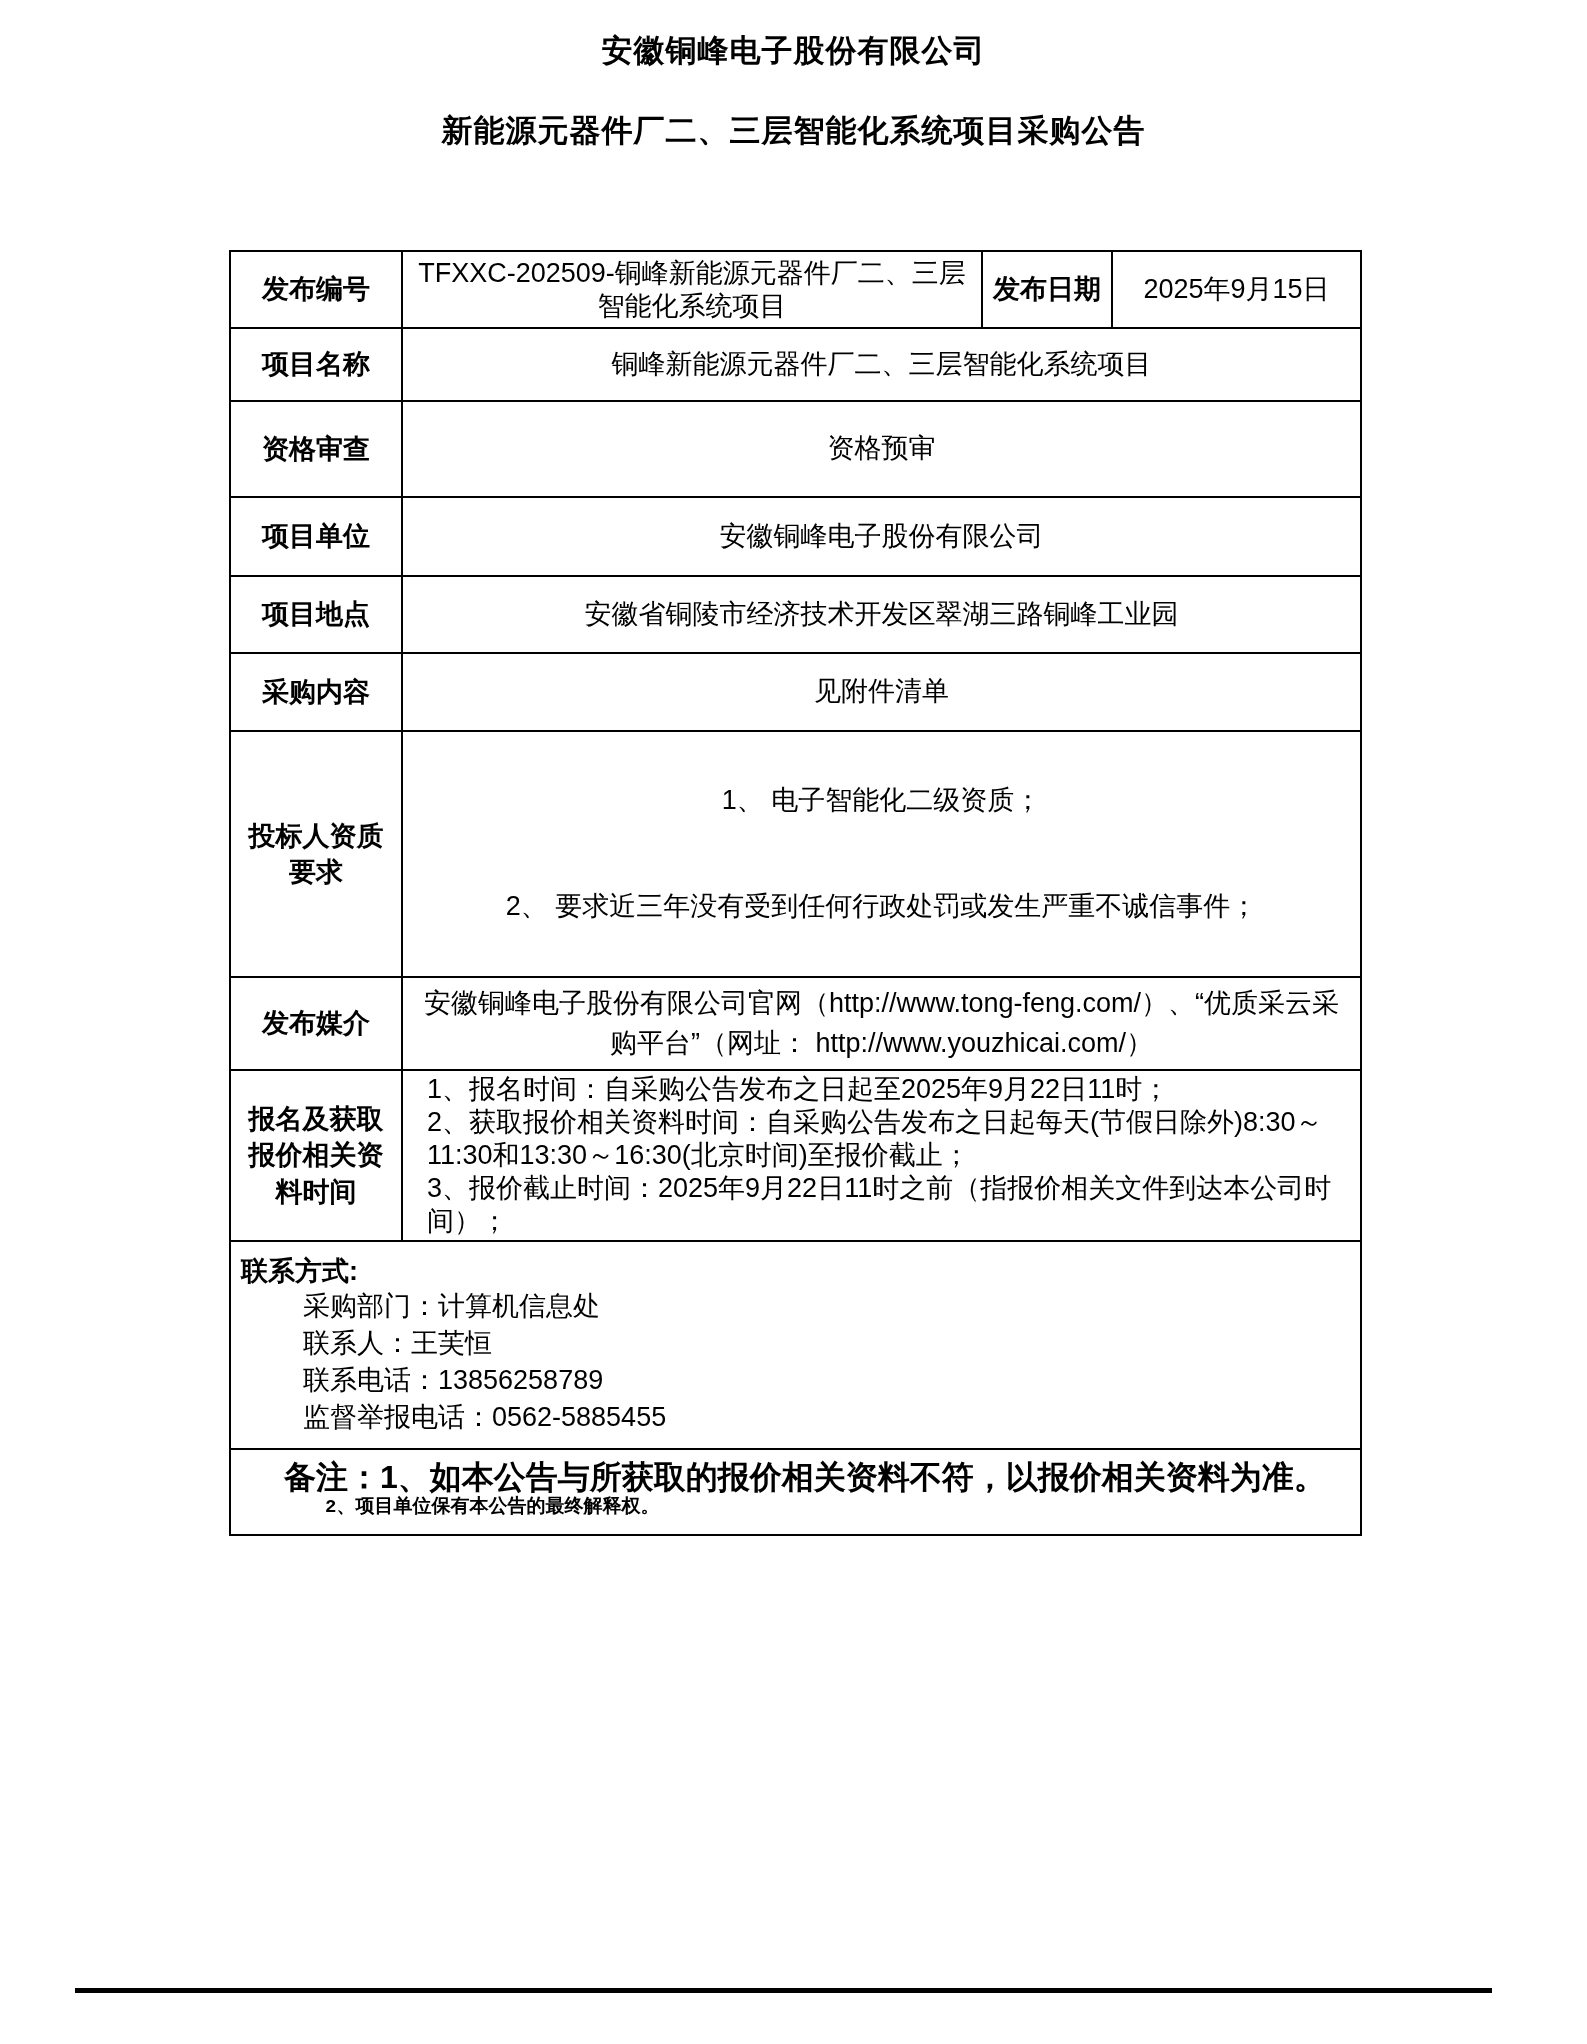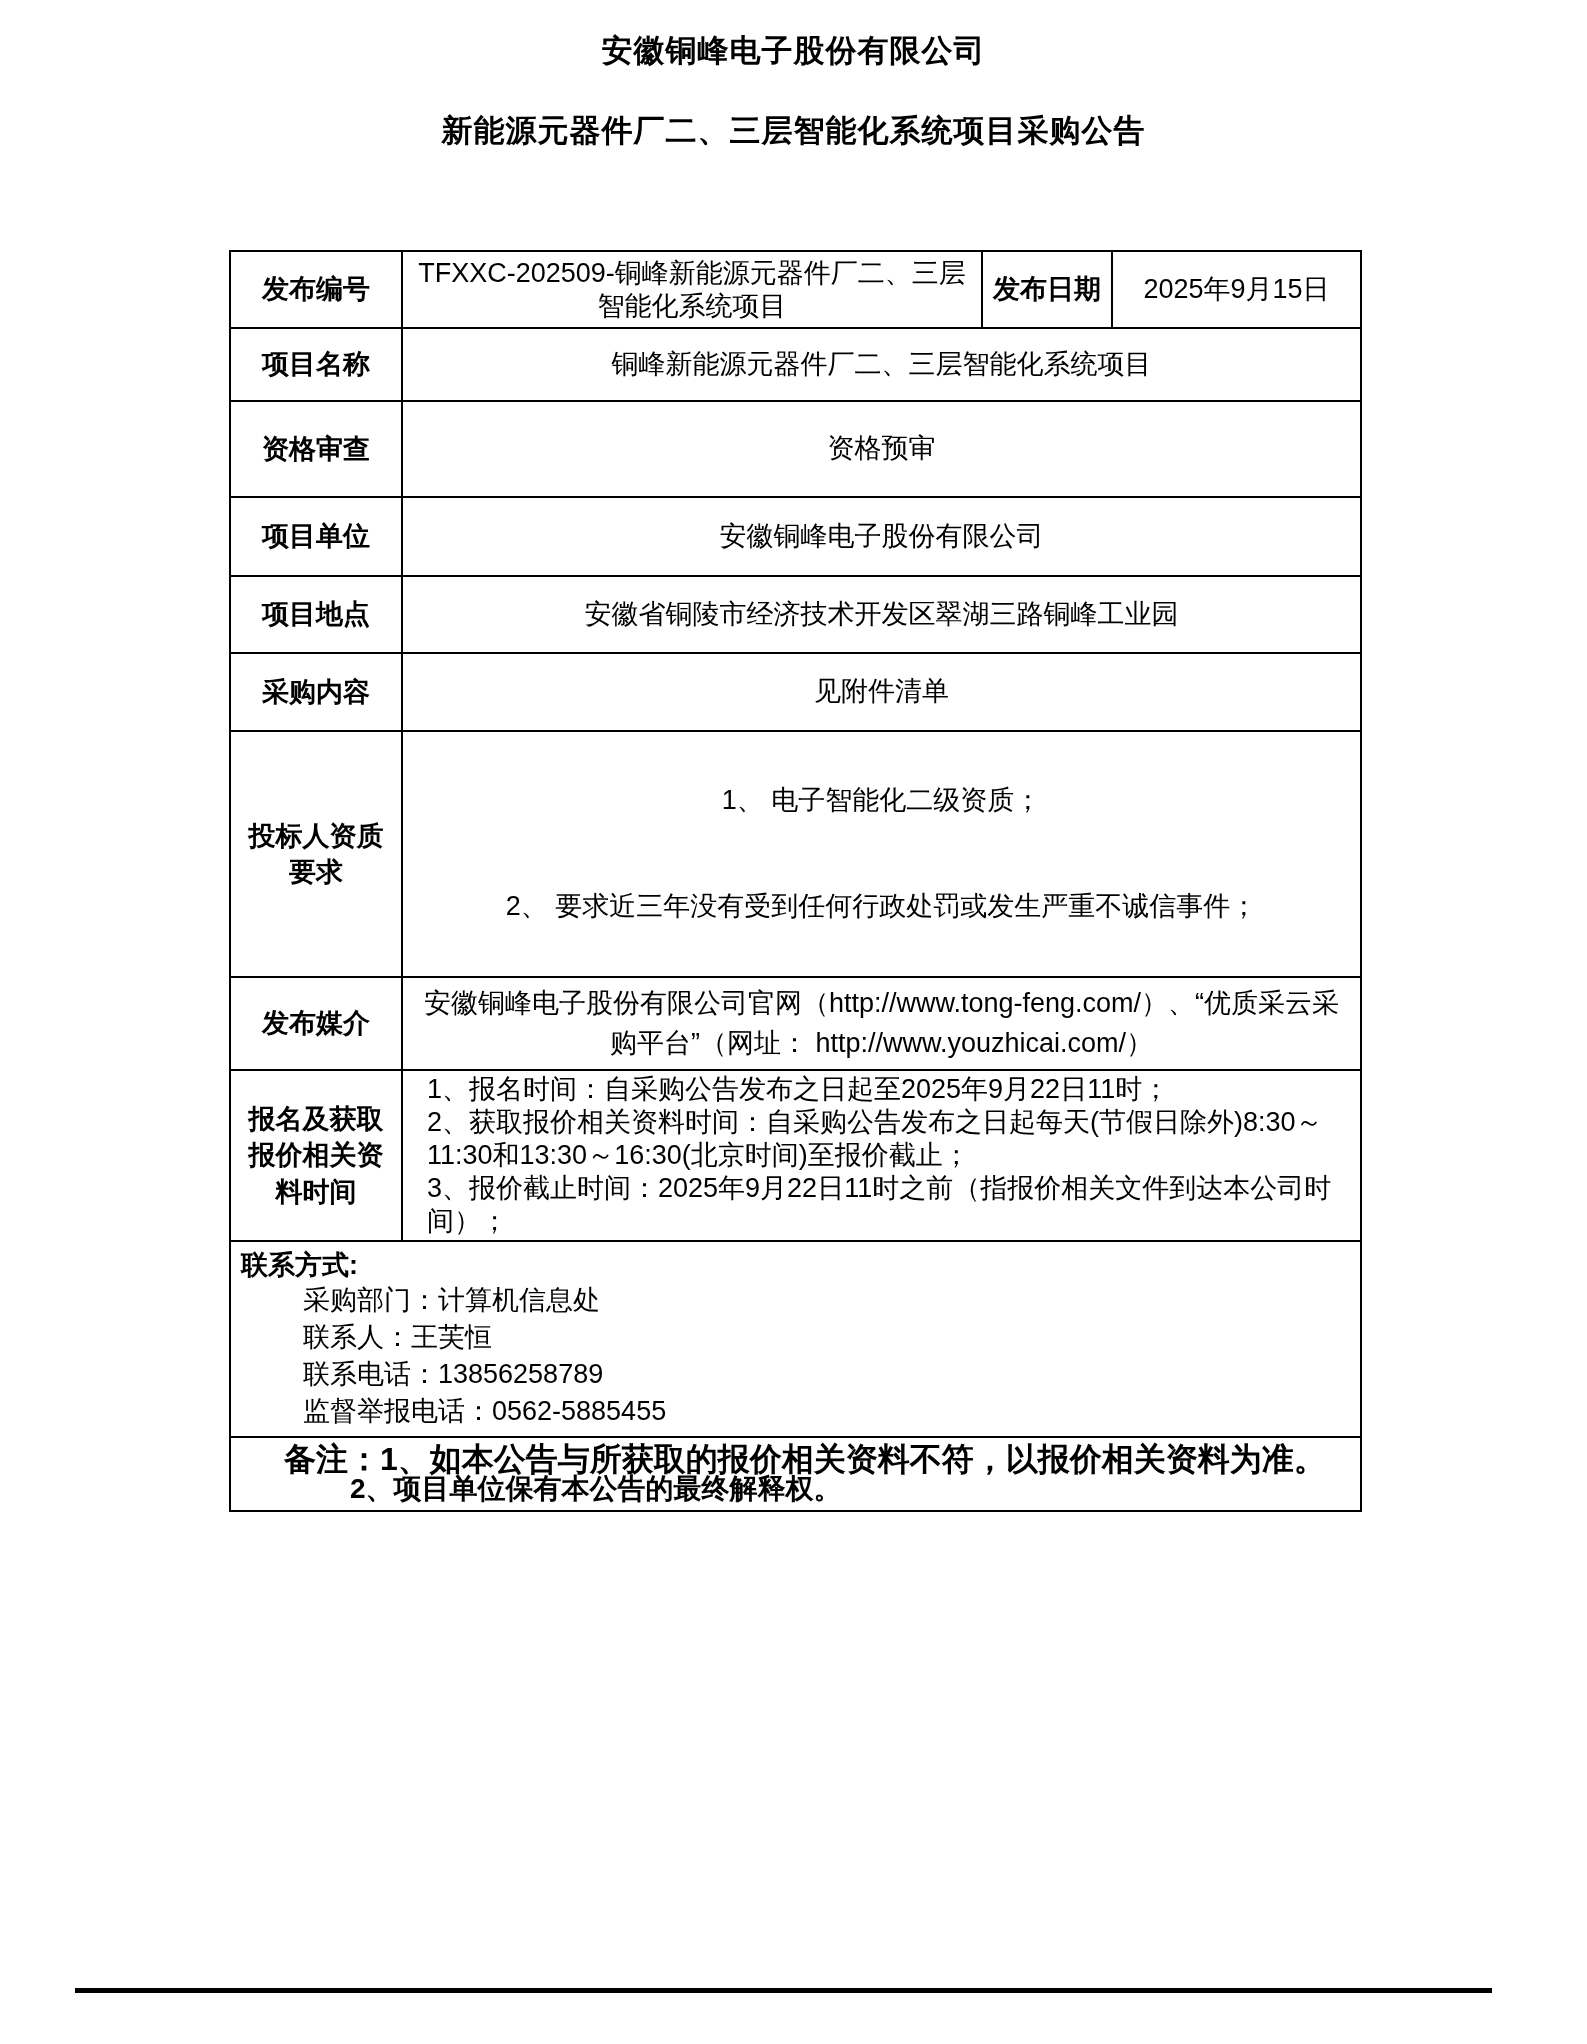--- a/index.html
+++ b/index.html
@@ -38,27 +38,27 @@
   td.val {
     padding:4px 12px;
     line-height:1.25;
     text-align:center;
   }
   td.center { text-align:center; }
   .qual-item { margin:0; }
   .qual-gap { height:72px; }
   td.small-lines { font-size:26px; line-height:33px; padding:2px 24px; }
   td.section {
-    padding:6px 10px;
+    padding:12px 10px;
     vertical-align:top;
   }
   .contact-header { font-weight:bold; font-size:27px; line-height:34px; }
   .contact-line { font-size:27px; line-height:37px; margin-left:62px; }
   .remark-row1 { font-weight:bold; font-size:32px; line-height:30px;margin-left:43px; }
-  .remark-row2 { font-weight:bold; font-size:28px; line-height:30px; margin-left:109px; }
+  .remark-row2 { font-weight:bold; font-size:19px; line-height:30px; margin-left:84px;font-family:Liberation Mono, monospace; }
   .remark-label { font-weight:bold; }
   #footer-rule {
     position:absolute; left:75px; top:1988px;
     width:1417px; height:5px; background:#000;
   }
 </style>
 </head>
 <body>
 
 <div class="doc-title" id="title1">安徽铜峰电子股份有限公司</div>

